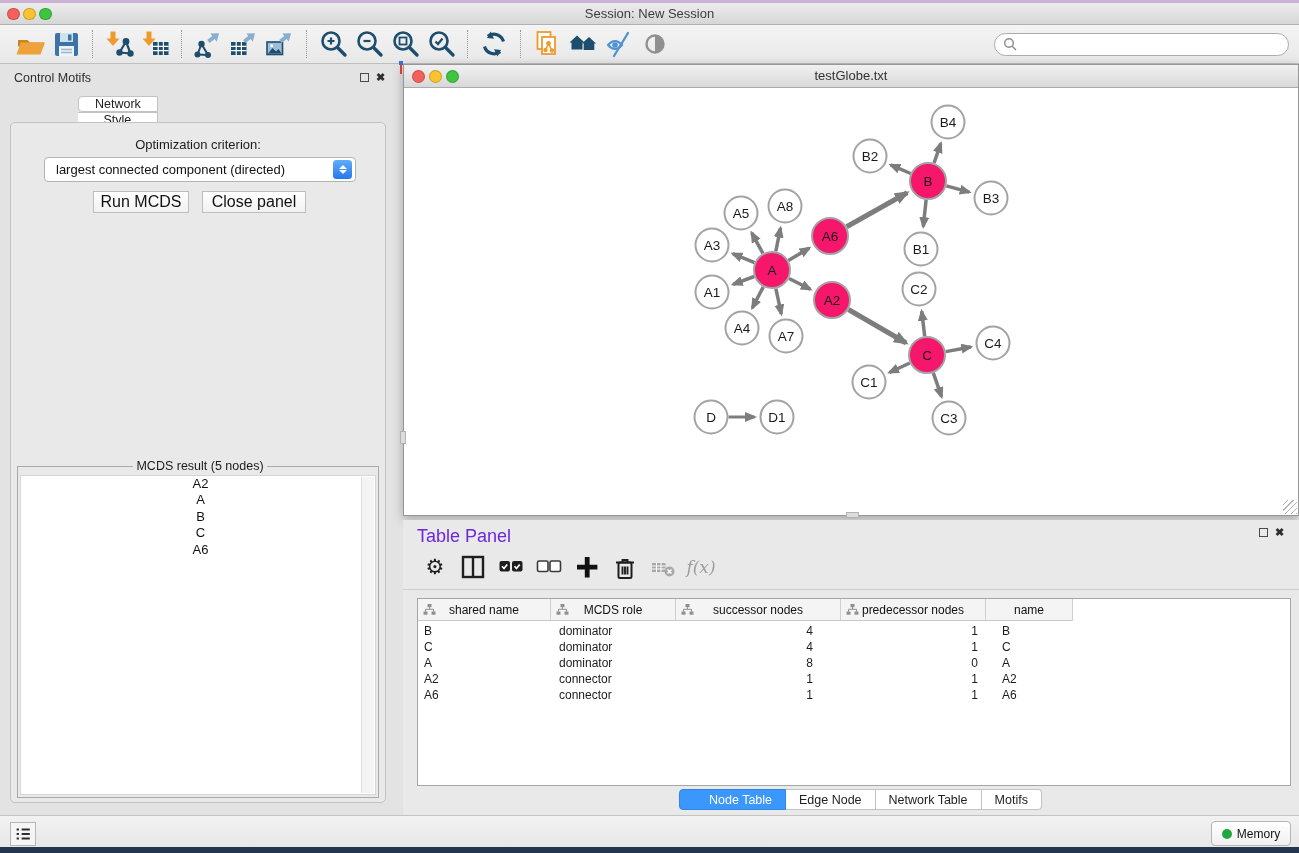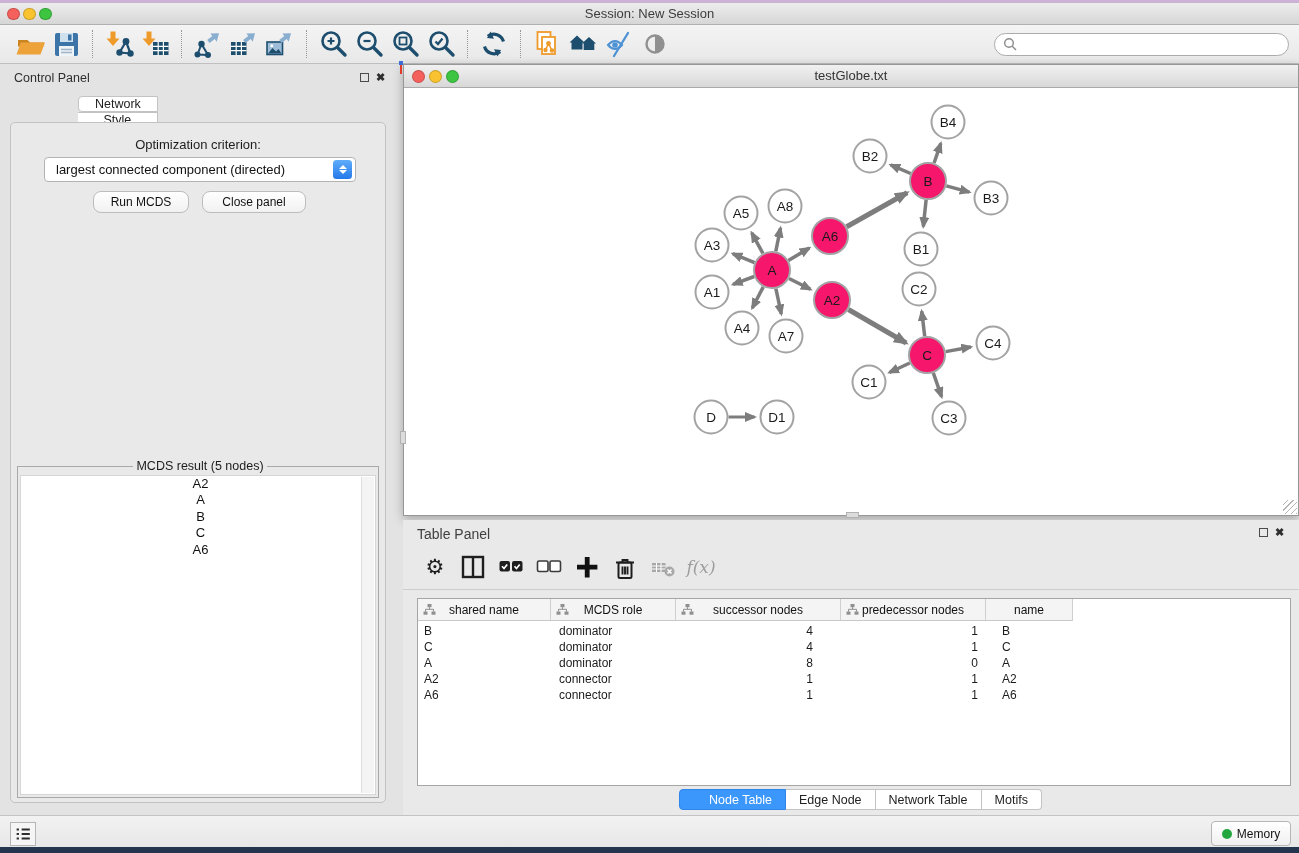--- a/index.html
+++ b/index.html
@@ -54,21 +54,21 @@
     font-size:13px; color:#1d1d1d; }
   #criterion-select { position:absolute; left:33px; top:34px; width:312px; height:25px; background:#fff;
     border:1px solid #b3b3b3; border-radius:4px; display:flex; align-items:center; }
   #criterion-select .sel-text { font-size:13px; color:#111; padding-left:11px; flex:1; }
   .stepper { width:19px; height:19px; margin-right:3px; border-radius:3.5px;
     background:linear-gradient(#5fadfb,#2579ea); display:flex; flex-direction:column;
     align-items:center; justify-content:center; gap:1px; }
   .stepper span { width:0; height:0; border-left:4px solid transparent; border-right:4px solid transparent; }
   .stepper .up { border-bottom:4.5px solid #fff; } .stepper .dn { border-top:4.5px solid #fff; }
   .cp-btn { position:absolute; top:68px; height:22px; background:linear-gradient(#ffffff,#f1f1f1);
-    border:1px solid #bdbdbd; border-radius:8px; font-size:12px; color:#111;
+    border:1px solid #bdbdbd; border-radius:0; font-size:16px; color:#111;
     font-family:"Liberation Sans", sans-serif; }
   #run-btn { left:82px; width:96px; } #closep-btn { left:191px; width:104px; }
 
   #mcds-fieldset { position:absolute; left:6px; top:336px; width:362px; height:339px;
     border:1px solid #a9a9a9; background:transparent; padding:2px;text-align:center; }
   #mcds-fieldset legend { font-size:12.5px; color:#1c1c1c; padding:0 3px; margin-left:2px; }
   #mcds-list { position:relative; width:100%; height:100%; background:#fff; border:1px solid #d6d6d6;
     overflow:hidden; }
   .mcds-item { font-size:13px; color:#111; line-height:16.4px; padding-left:5px; }
   #mcds-scroll { position:absolute; right:1px; top:1px; bottom:1px; width:13px;
@@ -87,21 +87,21 @@
   #net-canvas { position:absolute; left:0; top:23px; width:894px; height:427px; background:#fff; }
   #net-grip { position:absolute; right:1px; bottom:1px; width:14px; height:14px;
     background:repeating-linear-gradient(135deg, transparent 0 3px, #b5b5b5 3px 4px); }
   .mini-thumb-v { position:absolute; left:-4px; top:366px; width:6px; height:13px;
     background:#dcdcdc; border:1px solid #b2b2b2; }
   .mini-thumb-h { position:absolute; left:442px; bottom:-3px; width:13px; height:6px;
     background:#dcdcdc; border:1px solid #b2b2b2; }
 
   
   #table-panel { position:absolute; left:403px; top:456px; width:896px; height:295px; background:#e9e9e9; }
-  #tp-title { position:absolute; left:14px; top:6px; font-size:14px; color:#404040; }
+  #tp-title { position:absolute; left:14px; top:6px; font-size:18px; color:#6d28d9; }
   #tp-ctrls { left:856px; top:7px; }
   #tp-toolbar { position:absolute; left:0; top:24px; width:896px; height:46px;
     border-bottom:1px solid #cdcdcd; display:flex; align-items:center; padding-left:19px; gap:12px; }
   .tp-btn { width:26px; height:30px; display:flex; align-items:center; justify-content:center;
     background:none; border:none; }
   .gear-char { font-size:21px; color:#1e1e1e; line-height:26px; }
   .fx-char { font-family:"DejaVu Serif", serif; font-style:italic; font-size:17px; color:#9d9d9d; }
 
   #tbl { position:absolute; left:14px; top:78px; width:874px; height:188px; background:#fff;
     border:1px solid #a6a6a6; overflow:hidden; }
@@ -284,21 +284,21 @@
     <svg width="14" height="14" viewBox="0 0 14 14">
       <circle cx="6" cy="6" r="4.3" fill="none" stroke="#8a8a8a" stroke-width="1.4"></circle>
       <path d="M9.3 9.3 L13 13" stroke="#8a8a8a" stroke-width="1.4"></path>
     </svg>
     <input placeholder="" style="">
   </div>
 </div>
 
 <div id="main">
 
-  <div id="cp-title">Control Panel</div>
+  <div id="cp-title">Control Motifs</div>
   <div id="cp-ctrls" class="panel-ctrls">
     <span class="float-box"></span>
     <span class="close-x">✖</span>
   </div>
   <div id="cp-tabs" class="segbar">
       <div class="seg">Network</div>
       <div class="seg">Style</div>
       <div class="seg">Select</div>
       <div class="seg active">MCDS</div>
     </div>

